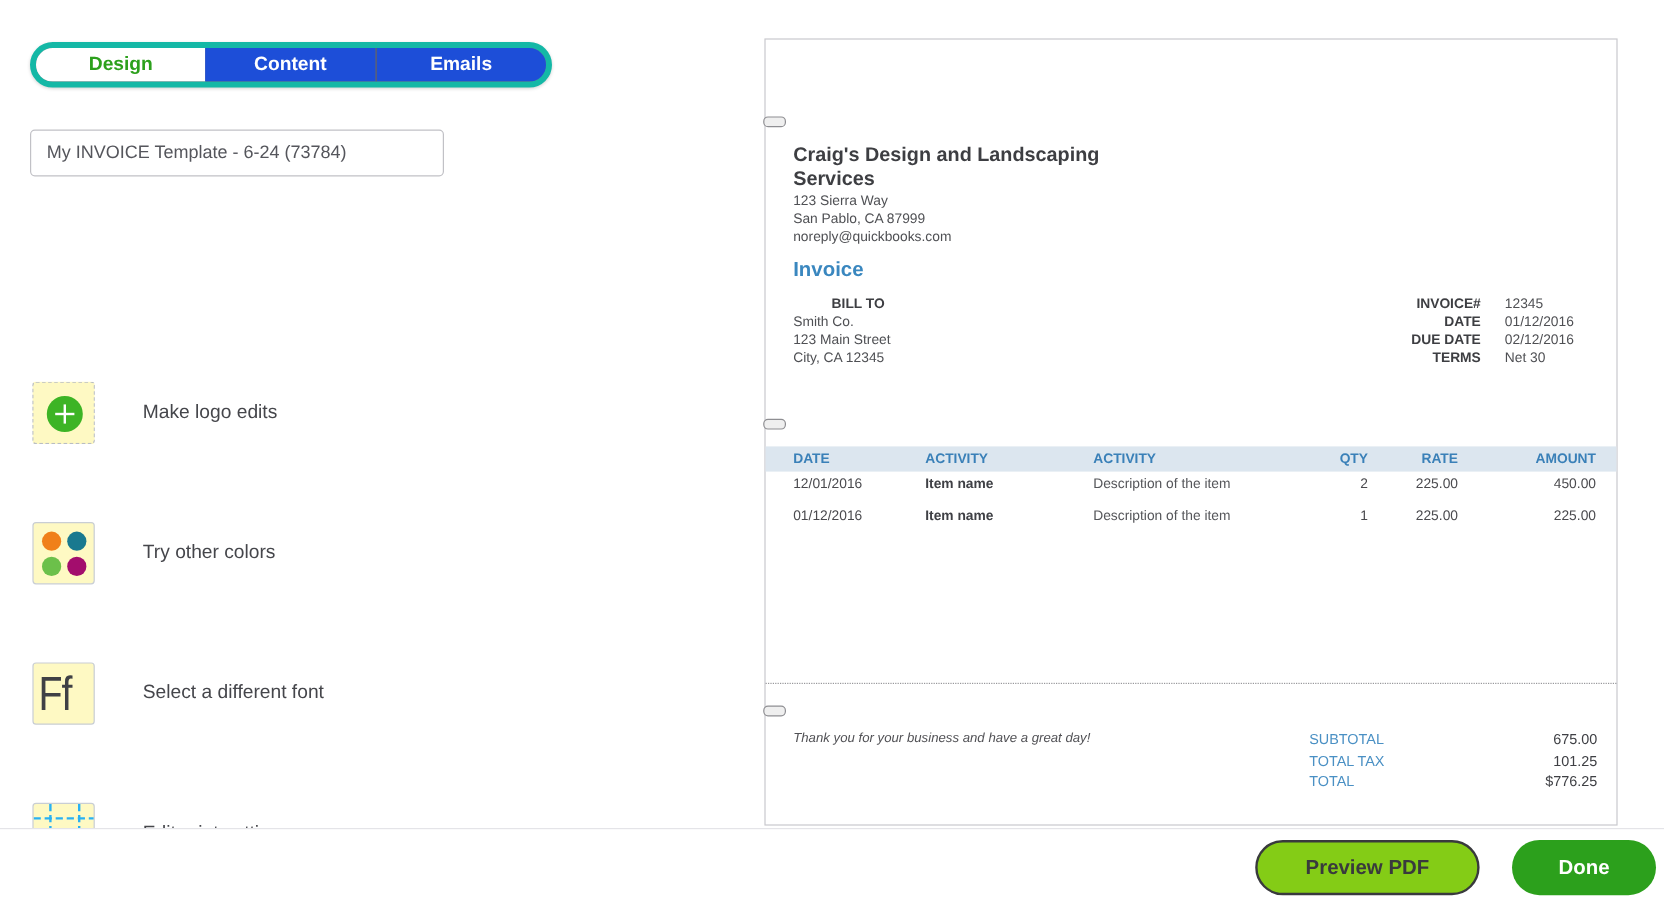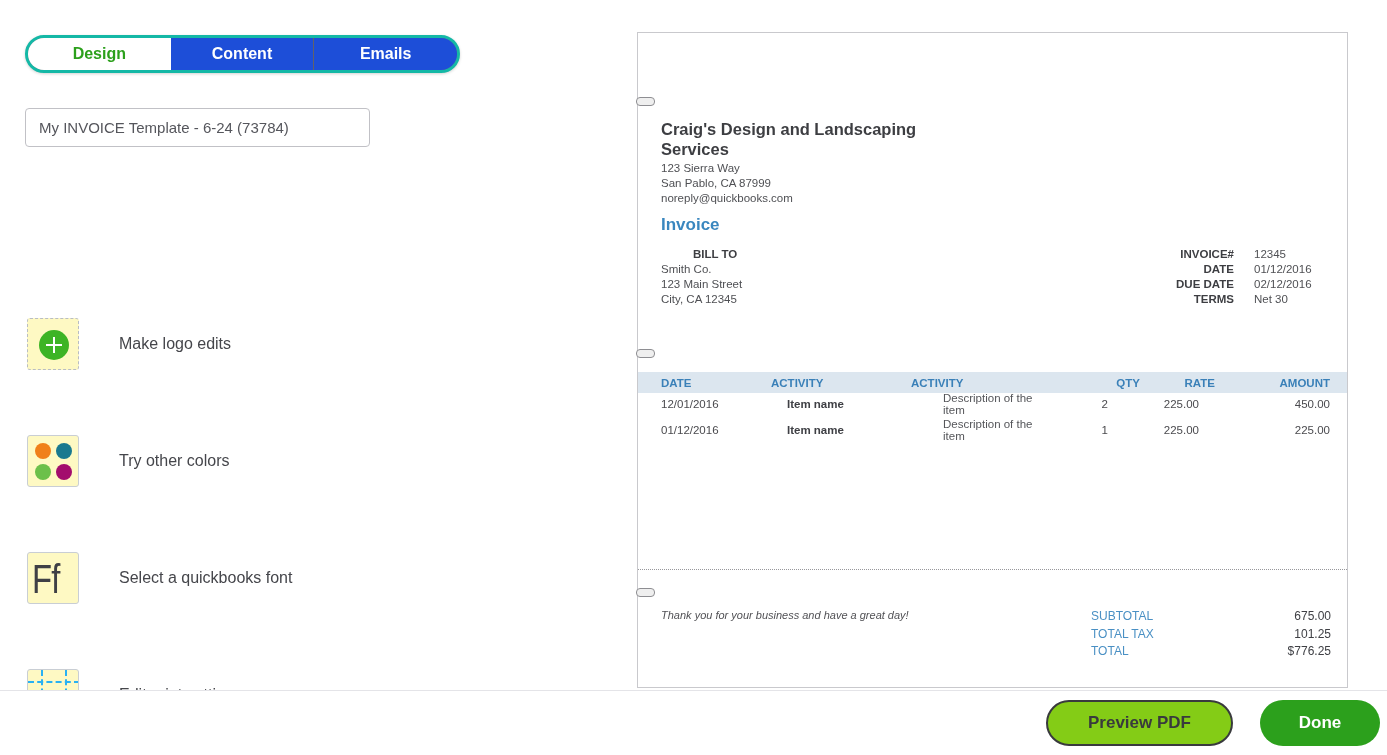--- a/index.html
+++ b/index.html
@@ -13,21 +13,21 @@
 
   
   .left-panel { position: absolute; left: 0; top: 0; width: 620px; height: 755px; }
 
   .tabs {
     position: absolute; left: 25px; top: 35px;
     width: 435px; height: 38px;
     display: flex;
     border-radius: 19px;
     overflow: hidden;
-    border: 3px solid #14b8a6;
+    border: 5px solid #14b8a6;
     box-shadow: 0 1px 3px rgba(0,0,0,0.18);
     background: #75757b;
   }
   .tab {
     flex: 1 1 0;
     border: none;
     background: #1d4ed8;
     color: #ffffff;
     font-family: "Liberation Sans", sans-serif;
     font-size: 16px;
@@ -134,21 +134,21 @@
   .meta-row { display: flex; }
   .meta-label { width: 120px; text-align: right; font-weight: 700; color: #3d3e42; }
   .meta-value { width: 75px; margin-left: 20px; text-align: left; color: #4f5054; }
 
   .inv-grid { display: grid; grid-template-columns: 110px 140px 1fr 55px 75px 115px; padding-left: 23px; padding-right: 17px; align-items: center; }
   .inv-table-head {
     position: absolute; left: 0; top: 339px; width: 709px; height: 21px;
     background: #dce6ef;
     font-size: 11.5px; font-weight: 700; color: #3a80b8;
   }
-  .inv-row { position: absolute; left: 0; width: 709px; height: 26px; font-size: 11.5px; color: #4a4a4e; gap: 16px; }
+  .inv-row { position: absolute; left: 0; width: 709px; height: 26px; font-size: 11.5px; color: #4a4a4e; }
   .inv-row .cell-activity { font-weight: 700; color: #3f4045; }
   .inv-row .cell-desc { color: #55565a; }
   .r1 { top: 358px; } .r2 { top: 384px; }
   .num { text-align: right; }
 
   .dotted-sep { position: absolute; left: 0; top: 536px; width: 709px; border-top: 1px dotted #97979b; }
 
   .thanks-note { position: absolute; left: 23px; top: 576px; font-size: 11px; font-style: italic; color: #515155; }
 
   .totals { position: absolute; right: 16px; top: 575px; width: 240px; font-size: 12px; line-height: 17.5px; }
@@ -214,21 +214,21 @@
           <span class="swatch c3"></span>
       </span>
     </span>
     <span class="menu-label">Try other colors</span>
   </div>
 
   <div class="menu-item" style="top:552px">
     <span class="icon-box">
       <span class="font-glyph">Ff</span>
     </span>
-    <span class="menu-label">Select a quickbooks font</span>
+    <span class="menu-label">Select a different font</span>
   </div>
 
   <div class="menu-item" style="top:669px">
     <span class="icon-box">
       <span class="print-h"></span>
         <span class="print-v1"></span>
         <span class="print-v2"></span>
     </span>
     <span class="menu-label">Edit print settings</span>
   </div>

